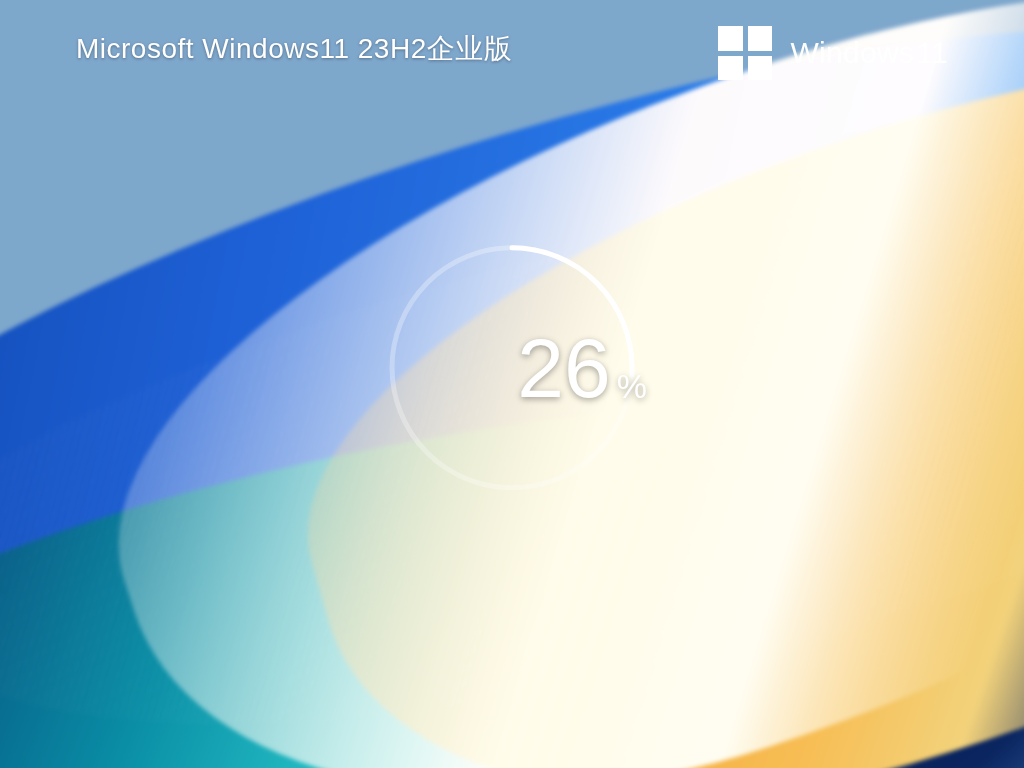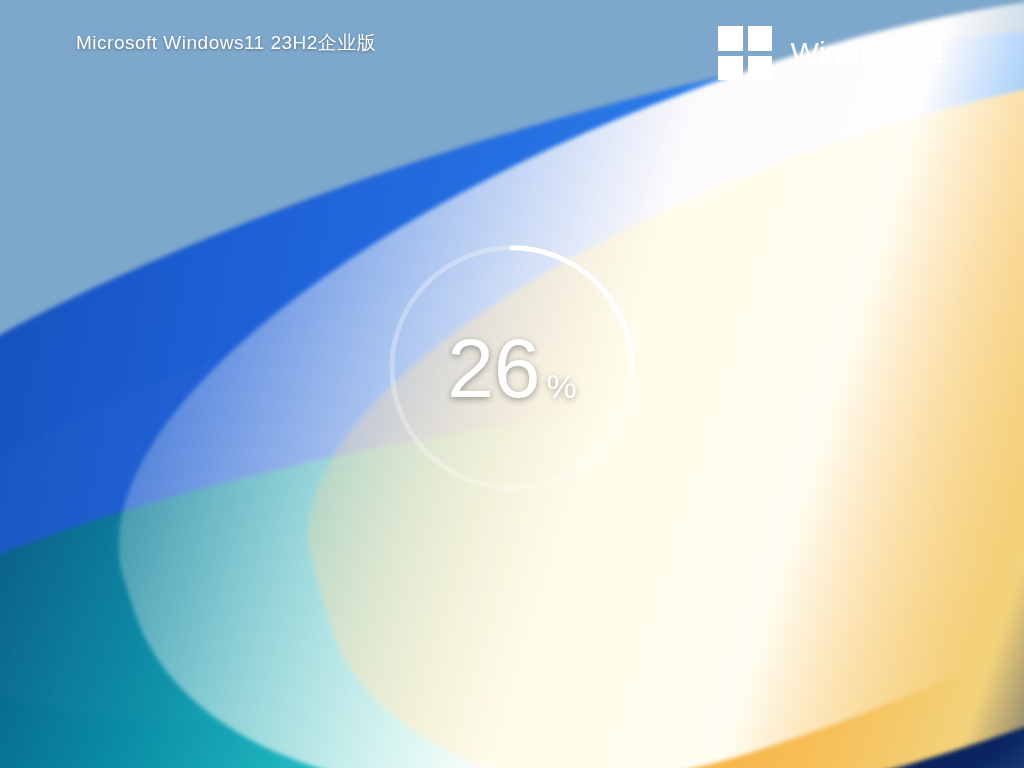--- a/index.html
+++ b/index.html
@@ -52,21 +52,21 @@
 }
 .wave.f { 
   left: 380px; top: 480px; width: 1100px; height: 600px;
   background: radial-gradient(ellipse at 30% 20%, #081b4a 0%, #0a2560 35%, transparent 60%);
   transform: rotate(-6deg);
 }
 
 
 .title {
   position: absolute; left: 76px; top: 30px;
-  color: #fff; font-size: 19px; letter-spacing: .5px;
+  color: #fff; font-size: 28px; letter-spacing: .5px;
   text-shadow: 0 1px 3px rgba(0,0,0,.35);
   font-weight: 400;
 }
 
 
 .brand {
   position: absolute; right: 76px; top: 26px;
   display: flex; align-items: center; gap: 18px;
   color: #fff;
 }
@@ -90,21 +90,21 @@
   width: 270px; height: 270px;
 }
 .progress-ring { position: absolute; inset: 0; }
 .progress-ring circle {
   fill: none; stroke-width: 5; stroke-linecap: round;
 }
 .progress-ring .track { stroke: rgba(255,255,255,0.3); }
 .progress-ring .bar { stroke: #fff; transform: rotate(-90deg); transform-origin: 50% 50%; }
 .progress-label {
   position: absolute; inset: 0;
-  display: flex; align-items: center; justify-content: center;
+  display: flex; align-items: center; justify-content: flex-end;
   color: #fff;
   text-shadow: 0 2px 6px rgba(0,0,0,.35);
 }
 .progress-label .num { font-size: 84px; font-weight: 300; line-height: 1; }
 .progress-label .pct { font-size: 34px; font-weight: 400; margin-left: 6px; position: relative; top: 18px; }
 </style>
 </head>
 <body>
 
 <div class="wallpaper">

